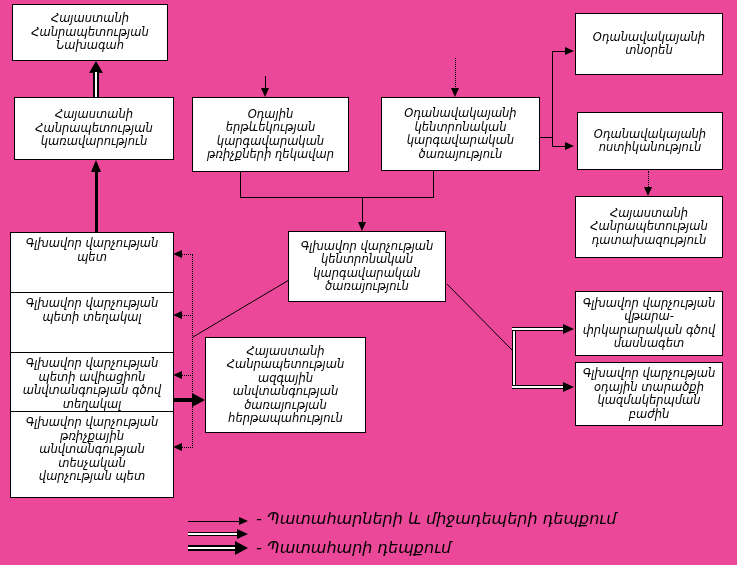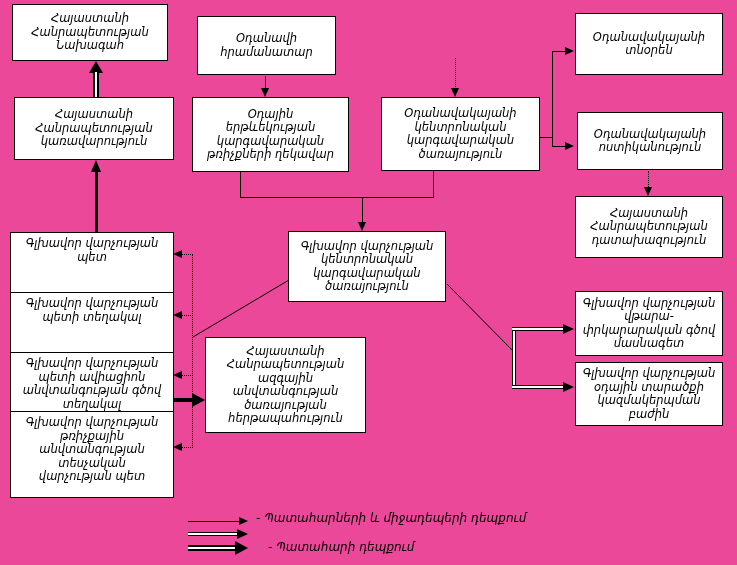--- a/index.html
+++ b/index.html
@@ -21,41 +21,39 @@
   .hdouble{position:absolute;box-sizing:border-box;background:#fff;border-top:1px solid #000;border-bottom:1px solid #000;}
   .hdouble.thick{border-top-width:2px;border-bottom-width:2px;}
   .ah{position:absolute;width:0;height:0;}
   .ah-up-lg{border-left:7px solid transparent;border-right:7px solid transparent;border-bottom:12px solid #000;}
   .ah-up-md{border-left:5px solid transparent;border-right:5px solid transparent;border-bottom:12px solid #000;}
   .ah-down-sm{border-left:4px solid transparent;border-right:4px solid transparent;border-top:9px solid #000;}
   .ah-right-sm{border-top:4px solid transparent;border-bottom:4px solid transparent;border-left:9px solid #000;}
   .ah-right-md{border-top:5px solid transparent;border-bottom:5px solid transparent;border-left:11px solid #000;}
   .ah-right-lg{border-top:7px solid transparent;border-bottom:7px solid transparent;border-left:13px solid #000;}
   .ah-left-sm{border-top:4px solid transparent;border-bottom:4px solid transparent;border-right:9px solid #000;}
-  .legend-label{position:absolute;font-size:12px;line-height:13px;white-space:nowrap;}
+  .legend-label{position:absolute;font-size:16px;line-height:13px;white-space:nowrap;}
   svg.overlay{position:absolute;left:0;top:0;pointer-events:none;}
 </style>
 </head>
 <body>
 
 <div id="canvas">
 
   <svg class="overlay" width="737" height="565">
     <line x1="289" y1="280" x2="193" y2="337" stroke="#000" stroke-width="1"></line>
     <line x1="447" y1="284" x2="513" y2="351" stroke="#000" stroke-width="1"></line>
   </svg>
 
   <div class="box" style="left:12px;top:4px;width:156px;height:57px;">Հայաստանի
 Հանրապետության
 Նախագահ</div>
   <div class="box" style="left:14px;top:97px;width:160px;height:63px;">Հայաստանի
 Հանրապետության
 կառավարություն</div>
-  <div class="box" style="left:197px;top:16px;width:139px;height:59px;">Օդանավի
-հրամանատար</div>
   <div class="box" style="left:192px;top:97px;width:157px;height:75px;">Օդային
 երթևեկության
 կարգավարական
 թռիչքների ղեկավար</div>
   <div class="box" style="left:381px;top:97px;width:159px;height:74px;">Օդանավակայանի
 կենտրոնական
 կարգավարական
 ծառայություն</div>
   <div class="box" style="left:575px;top:13px;width:148px;height:62px;">Օդանավակայանի
 տնօրեն</div>
@@ -147,15 +145,15 @@
 
   <div class="hline" style="left:188px;top:521px;width:52px;height:1px;"></div>
   <div class="ah ah-right-sm" style="left:239px;top:517px;"></div>
   <div class="legend-label" style="left:256px;top:512px;">- Պատահարների և միջադեպերի դեպքում</div>
 
   <div class="hdouble" style="left:188px;top:532px;width:50px;height:4px;"></div>
   <div class="ah ah-right-md" style="left:237px;top:529px;"></div>
 
   <div class="hdouble thick" style="left:188px;top:545px;width:48px;height:6px;"></div>
   <div class="ah ah-right-lg" style="left:235px;top:541px;"></div>
-  <div class="legend-label" style="left:268px;top:541px;">- Պատահարի դեպքում</div>
+  <div class="legend-label" style="left:256px;top:541px;">- Պատահարի դեպքում</div>
 
 </div>
 
 </body></html>

